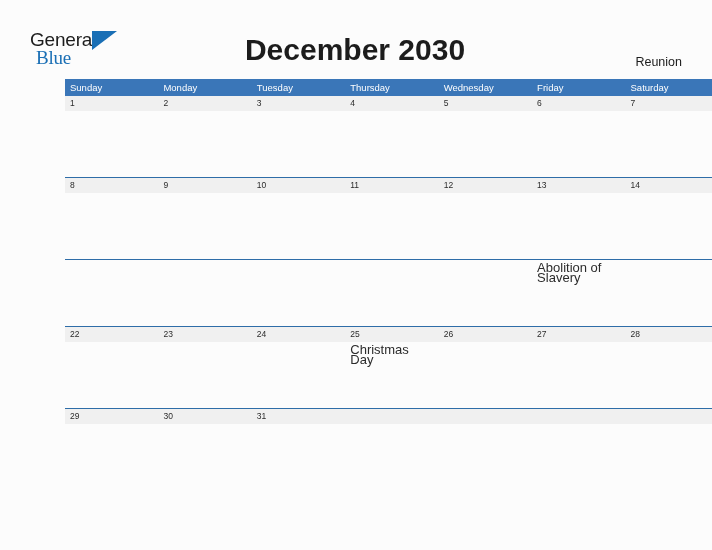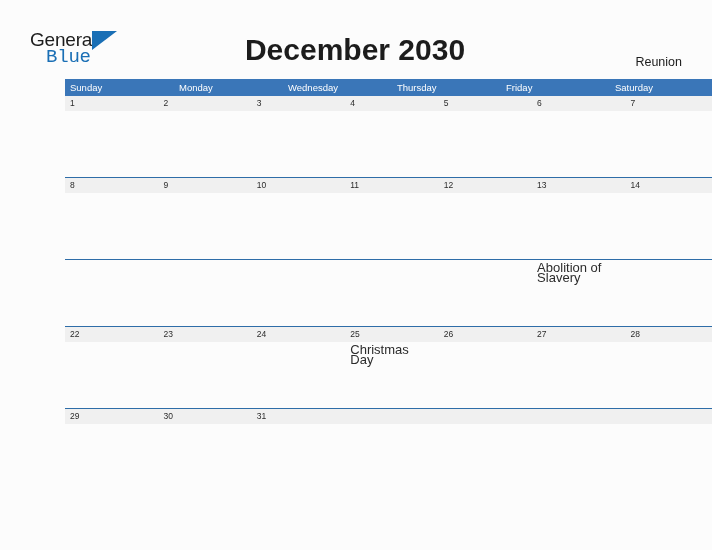--- a/index.html
+++ b/index.html
@@ -50,27 +50,27 @@
   }
   .logo-flag {
     position: absolute;
     left: 64px;
     top: 1px;
     width: 26px;
     height: 19px;
   }
   .logo-blue {
     position: absolute;
-    left: 18px;
+    left: 8px;
     top: 18px;
     font-size: 19px;
     line-height: 19px;
     color: #1a6fb5;
     letter-spacing: -0.2px;
-    font-family: Liberation Mono, monospace;
+    font-family: Liberation Serif, serif;
     text-align: center;
   }
 
   .title {
     position: absolute;
     left: 0;
     right: 0;
     top: 6px;
     text-align: center;
     font-size: 30px;
@@ -186,22 +186,23 @@
 
     <div class="region">Reunion</div>
 
   </div>
 
   <div class="calendar">
 
     <div class="weekday-row">
       <div class="weekday-cell">Sunday</div>
       <div class="weekday-cell">Monday</div>
+      <div class="weekday-cell">Tuesday</div>
+      <div class="weekday-cell">Thursday</div>
       <div class="weekday-cell">Wednesday</div>
-      <div class="weekday-cell">Thursday</div>
       <div class="weekday-cell">Friday</div>
       <div class="weekday-cell">Saturday</div>
     </div>
 
     <div id="weeks-container">
         <div class="week">
           <div class="week-dates">
             <div class="date-cell">1</div>
             <div class="date-cell">2</div>
             <div class="date-cell">3</div>

